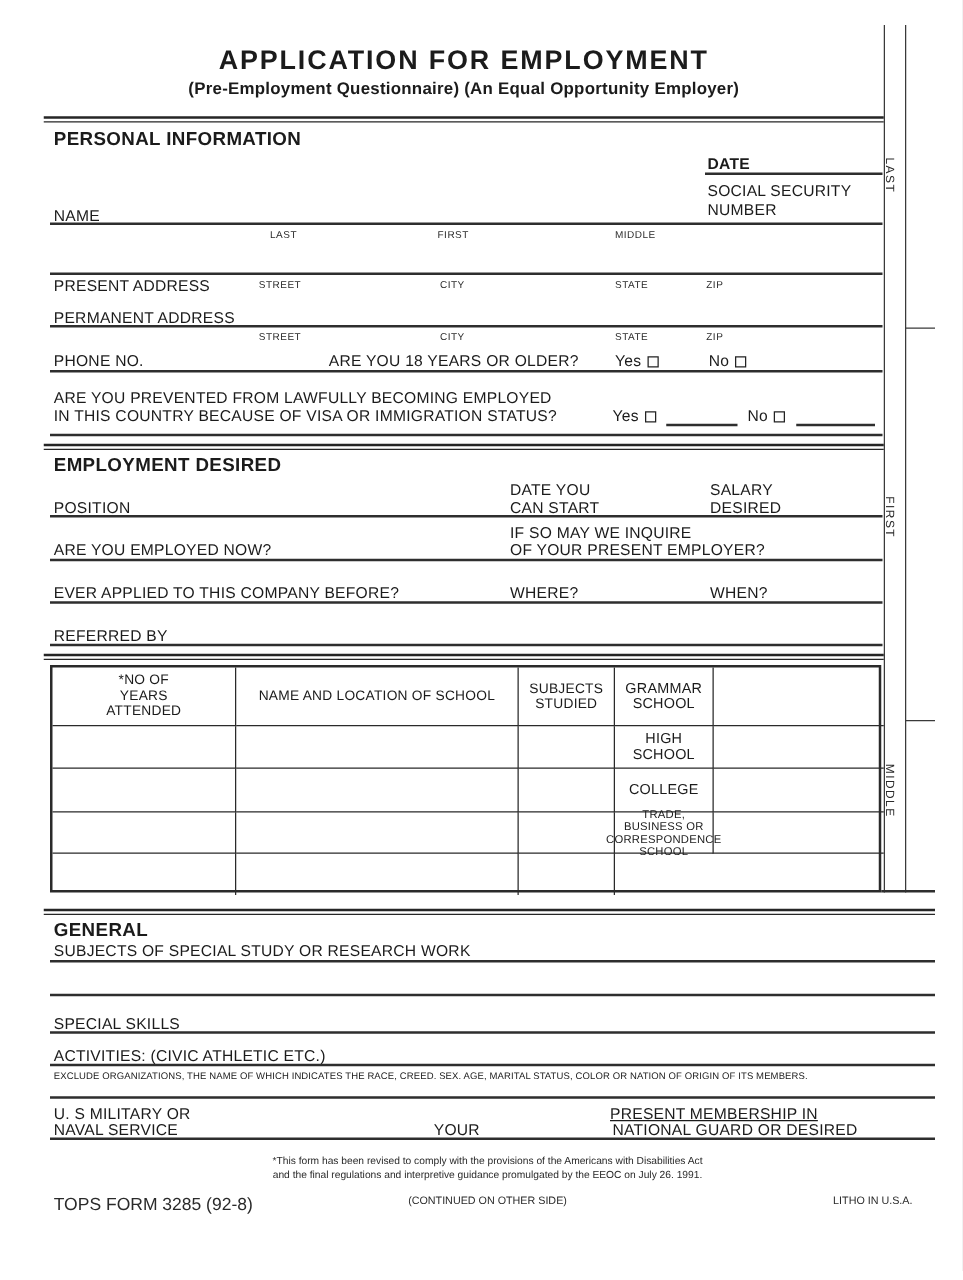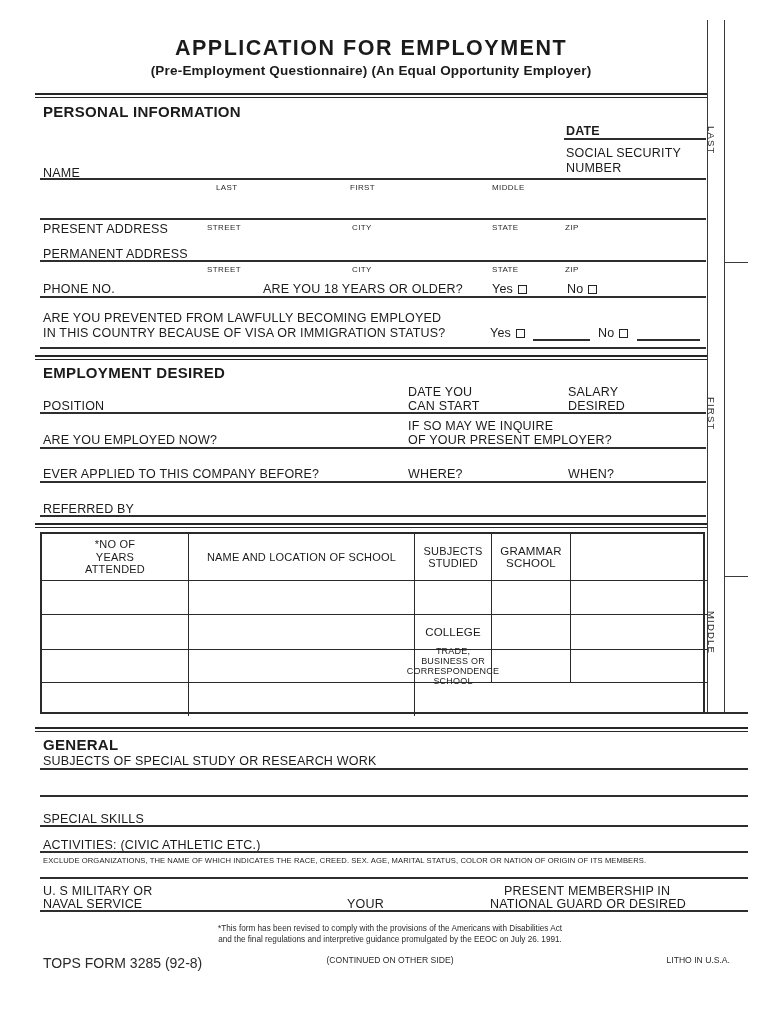--- a/index.html
+++ b/index.html
@@ -159,20 +159,21 @@
     </div>
     <div class="edu-head">NAME AND LOCATION OF SCHOOL</div>
     <div class="edu-head">SUBJECTS STUDIED</div>
 
     <div class="edu-rowlbl">GRAMMAR SCHOOL</div>
     <div></div>
     <div></div>
     <div></div>
     <div></div>
 
+    <div class="edu-rowlbl">HIGH SCHOOL</div>
     <div></div>
     <div></div>
     <div></div>
     <div></div>
 
     <div class="edu-rowlbl">COLLEGE</div>
     <div></div>
     <div></div>
     <div></div>
     <div></div>
@@ -200,21 +201,21 @@
   <div class="line" style="left:40px; top:825px; width:708px;"></div>
 
   <div class="abs lbl" style="left:43px; top:838px;">ACTIVITIES: (CIVIC ATHLETIC ETC.)</div>
   <div class="line" style="left:40px; top:851px; width:708px;"></div>
   <div class="abs fine" style="left:43px; top:856px;">EXCLUDE ORGANIZATIONS, THE NAME OF WHICH INDICATES THE RACE, CREED. SEX. AGE, MARITAL STATUS, COLOR OR NATION OF ORIGIN OF ITS MEMBERS.</div>
   <div class="line" style="left:40px; top:877px; width:708px;"></div>
 
   <div class="abs lbl" style="left:43px; top:884px;">U. S MILITARY OR</div>
   <div class="abs lbl" style="left:43px; top:897px;">NAVAL SERVICE</div>
   <div class="abs lbl" style="left:347px; top:897px;">YOUR</div>
-  <div class="abs lbl" style="left:504px; top:884px;">PRESENT MEMBERSHIP IN</div>
+  <div class="abs lbl" style="left:488px; top:884px;text-decoration:underline;">PRESENT MEMBERSHIP IN</div>
   <div class="abs lbl" style="left:490px; top:897px;">NATIONAL GUARD OR DESIRED</div>
   <div class="line" style="left:40px; top:910px; width:708px;"></div>
 
   <div class="center-wrap foot" style="top:924px; left:55px; width:670px;">*This form has been revised to comply with the provisions of the Americans with Disabilities Act</div>
   <div class="center-wrap foot" style="top:935px; left:55px; width:670px;">and the final regulations and interpretive guidance promulgated by the EEOC on July 26. 1991.</div>
   <div class="abs foot" style="left:43px; top:955px; font-size:14px;">TOPS FORM 3285 (92-8)</div>
   <div class="center-wrap foot" style="top:955px; left:55px; width:670px; font-size:8.6px;">(CONTINUED ON OTHER SIDE)</div>
   <div class="abs foot" style="left:500px; top:955px; width:230px; text-align:right; font-size:8.6px;">LITHO IN U.S.A.</div>
 
 </div>

